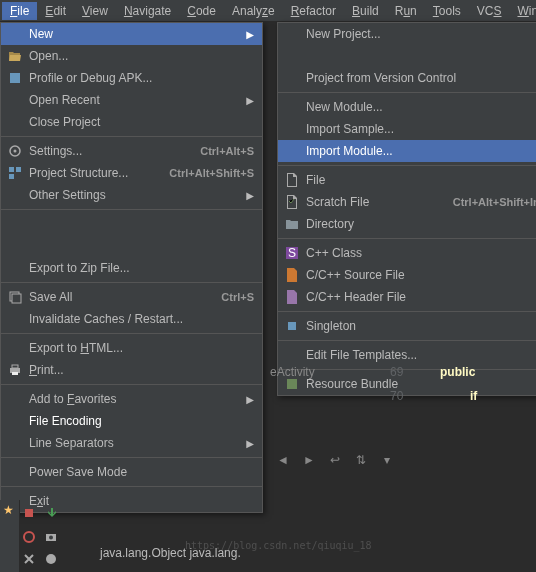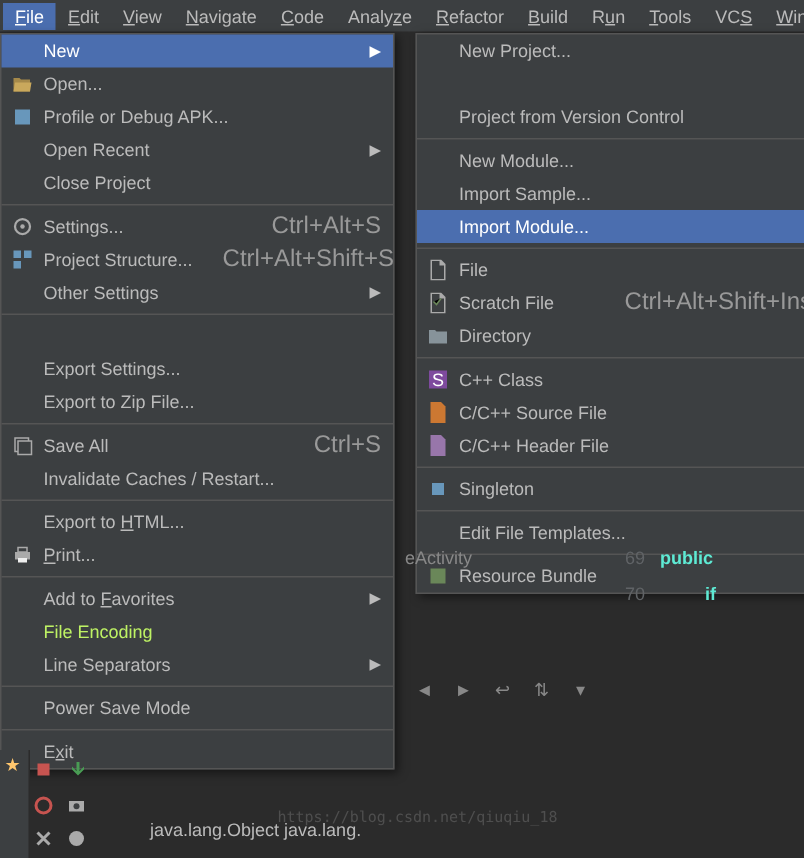--- a/index.html
+++ b/index.html
@@ -9,30 +9,30 @@
 .menubar-item { padding: 2px 8px; cursor: pointer; }
 .menubar-item u { text-decoration: underline; }
 .menubar-item.active { background: #4b6eaf; color: #fff; }
 
 .dropdown { position: absolute; background: #3c3f41; border: 1px solid #555; box-shadow: 2px 2px 6px rgba(0,0,0,0.5); }
 .dropdown.file { left: 0; top: 22px; width: 263px; }
 .dropdown.new { left: 277px; top: 22px; width: 292px; }
 
 .menu-item { display: flex; align-items: center; height: 22px; padding: 0 8px 0 6px; cursor: pointer; white-space: nowrap; }
 .menu-item.highlight { background: #4b6eaf; color: #fff; }
-.menu-item.disabled { color: #bef264; }
+.menu-item.disabled { color: #ffffff; }
 .menu-icon { width: 16px; height: 16px; margin-right: 6px; display: flex; align-items: center; justify-content: center; flex-shrink: 0; }
 .menu-label { flex: 1; }
 .menu-label u { text-decoration: underline; }
-.menu-shortcut { color: #999; margin-left: 20px; font-size: 16px; }
+.menu-shortcut { color: #999; margin-left: 20px; font-size: 11px; font-weight: bold; }
 .menu-arrow { margin-left: auto; font-size: 10px; }
 .menu-sep { height: 1px; background: #555; margin: 3px 0; }
-.gutter { position: absolute; left: 390px; top: 360px; width: 40px; text-align: right; color: #606366; font-family: Consolas, monospace; font-size: 15px; line-height: 24px; }
+.gutter { position: absolute; left: 390px; top: 360px; width: 40px; text-align: left; color: #606366; font-family: Consolas, monospace; font-size: 15px; line-height: 24px; }
 .code-area { position: absolute; left: 440px; top: 360px; font-family: Consolas, monospace; font-size: 15px; line-height: 24px; }
-.kw { color: #5eead4; font-weight: bold; }
+.kw { color: #fef9c3; font-weight: bold; }
 
 .console { position: absolute; left: 60px; top: 483px; width: 476px; font-family: Consolas, monospace; font-size: 14px; color: #bbb; line-height: 28px; white-space: pre; }
 .watermark { position: absolute; left: 185px; top: 540px; font-family: Consolas, monospace; font-size: 10px; color: #666; opacity: 0.6; }
 .toolstrip-left { position: absolute; left: 0; top: 500px; width: 20px; height: 72px; background: #3c3f41; border-right: 1px solid #2b2b2b; }
 .tool-icons { position: absolute; left: 22px; top: 506px; display: flex; gap: 8px; }
 
 .toolbar-icons { position: absolute; left: 275px; top: 452px; display: flex; gap: 10px; align-items: center; }
 .tb-icon { width: 16px; height: 16px; display: flex; align-items: center; justify-content: center; color: #888; }
 
 .tab-fragment { position: absolute; left: 270px; top: 365px; color: #888; font-size: 12px; }
@@ -115,21 +115,20 @@
     <span class="menu-icon"></span>
     <span class="menu-label">Other Settings</span>
     <span class="menu-arrow">▶</span>
   </div>
   <div class="menu-sep"></div>
   <div class="menu-item">
       <span class="menu-icon"></span>
     </div>
   <div class="menu-item">
       <span class="menu-icon"></span>
-      <span class="menu-label">Export Settings...</span>
     </div>
   <div class="menu-item">
       <span class="menu-icon"></span>
       <span class="menu-label">Export to Zip File...</span>
     </div>
   <div class="menu-sep"></div>
   <div class="menu-item">
     <span class="menu-icon">
         <svg width="14" height="14">
           <rect x="2" y="2" width="9" height="9" fill="none" stroke="#aaa"></rect>

